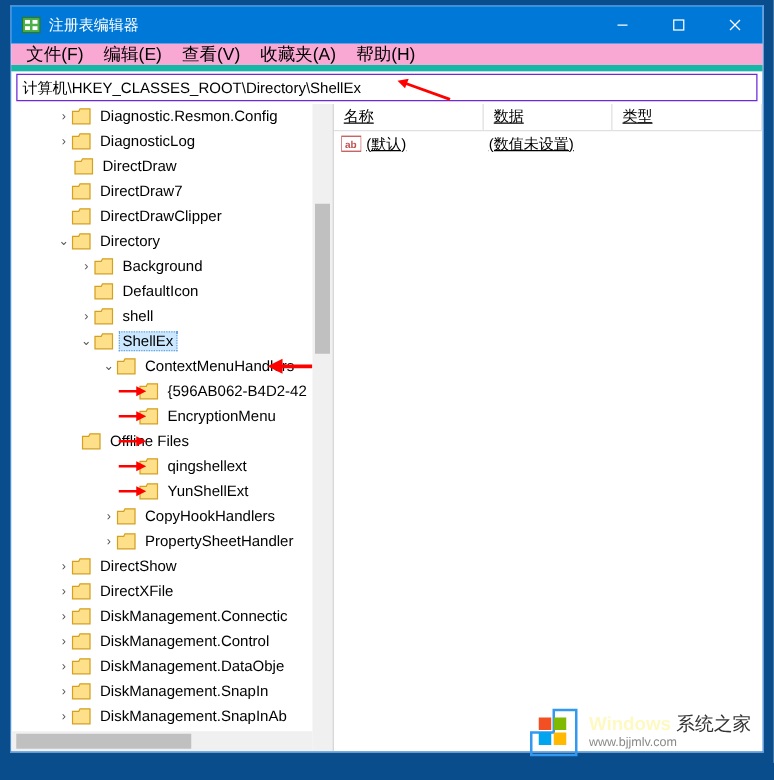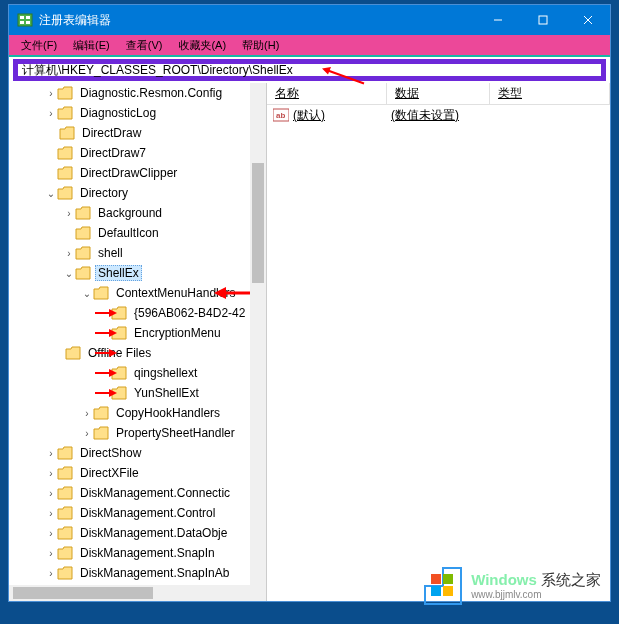--- a/index.html
+++ b/index.html
@@ -4,23 +4,23 @@
 <style>
 * { margin: 0; padding: 0; box-sizing: border-box; font-family: "Microsoft YaHei", "Segoe UI", sans-serif; }
 body { width: 619px; height: 624px; background: #0a4d8c; overflow: hidden; position: relative; }
 .window { position: absolute; top: 4px; left: 8px; width: 603px; height: 598px; background: #fff; border: 1px solid #4a8fd6; display: flex; flex-direction: column; }
 .titlebar { height: 30px; background: #0078d7; display: flex; align-items: center; color: #ffffff; font-size: 12px; }
 .titlebar-icon { width: 16px; height: 16px; margin: 0 6px 0 8px; }
 .titlebar-text { flex: 1; }
 .win-controls { display: flex; height: 100%; }
 .win-btn { width: 45px; display: flex; align-items: center; justify-content: center; color: #fff; font-size: 11px; }
 .win-btn.close { background: transparent; }
-.menubar { height: 22px; background: #ec4899; display: flex; align-items: center; font-size: 11px; padding: 0 4px; border-bottom: 2px solid #14b8a6; }
+.menubar { height: 22px; background: #f9a8d4; display: flex; align-items: center; font-size: 14px; padding: 0 4px; border-bottom: 5px solid #14b8a6; }
 .menu-item { padding: 2px 8px; }
-.address { height: 22px; border: 5px solid #6d28d9; margin: 2px 4px; display: flex; align-items: center; font-size: 12px; padding: 0 4px; position: relative; }
+.address { height: 22px; border: 1px solid #6d28d9; margin: 2px 4px; display: flex; align-items: center; font-size: 12px; padding: 0 4px; position: relative; }
 .arrow-annotation { position: absolute; width: 50px; height: 18px; pointer-events: none; }
 .content { flex: 1; display: flex; overflow: hidden; }
 .tree-panel { width: 258px; border-right: 1px solid #ccc; overflow: hidden; position: relative; font-size: 12px; }
 .tree-scroll { position: absolute; top: 0; left: 0; right: 16px; bottom: 0; overflow: hidden; }
 .scrollbar-v { position: absolute; right: 0; top: 0; bottom: 0; width: 16px; background: #f0f0f0; }
 .scrollbar-thumb { position: absolute; left: 2px; right: 2px; top: 80px; height: 120px; background: #c0c0c0; }
 .scrollbar-h { position: absolute; left: 0; right: 16px; bottom: 0; height: 16px; background: #f0f0f0; }
 .scrollbar-h-thumb { position: absolute; top: 2px; bottom: 2px; left: 4px; width: 140px; background: #c0c0c0; }
 .tree-row { height: 20px; display: flex; align-items: center; white-space: nowrap; position: relative; }
 .expander { width: 12px; text-align: center; color: #555; font-size: 10px; cursor: pointer; }
@@ -328,16 +328,16 @@
 
 <div class="watermark">
   <svg width="44" height="44" viewBox="0 0 44 44">
     <path d="M4 40 L4 22 L22 22 L22 4 L40 4 L40 40 Z" fill="none" stroke="#3399ee" stroke-width="2"></path>
     <rect x="10" y="10" width="10" height="10" fill="#f25022"></rect>
     <rect x="22" y="10" width="10" height="10" fill="#7fba00"></rect>
     <rect x="10" y="22" width="10" height="10" fill="#00a4ef"></rect>
     <rect x="22" y="22" width="10" height="10" fill="#ffb900"></rect>
   </svg>
   <div class="wm-text">
-    <div><span style="color:#86efac;font-weight:600">Windows</span> <span>系统之家</span></div>
+    <div><span style="color:#fef9c3;font-weight:600">Windows</span> <span>系统之家</span></div>
     <div class="wm-url">www.bjjmlv.com</div>
   </div>
 </div>
 
 </body></html>

